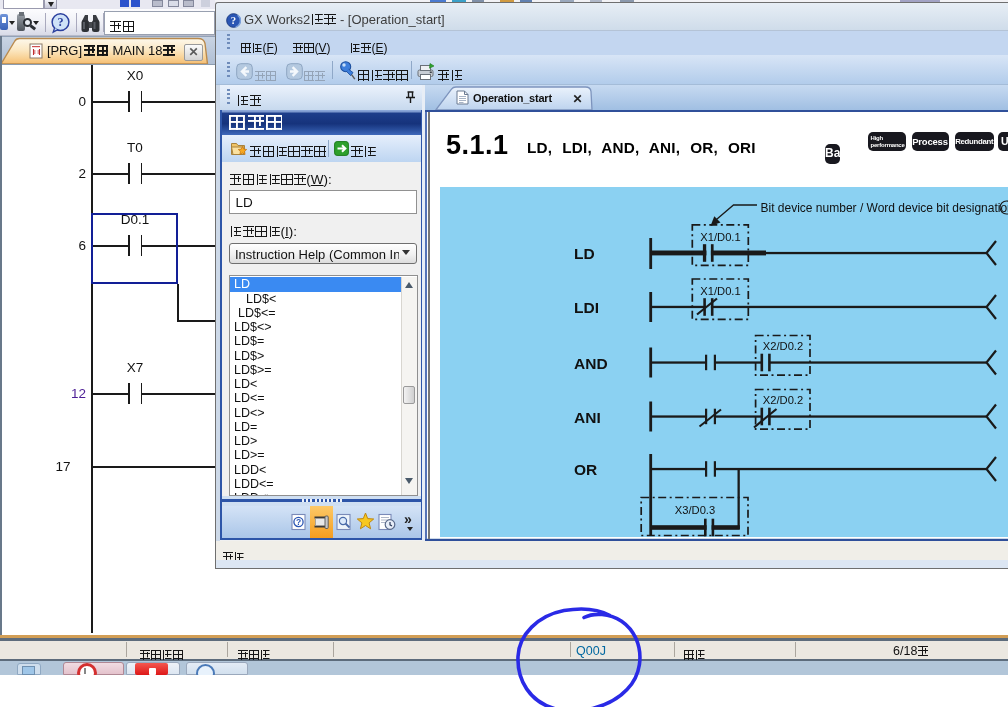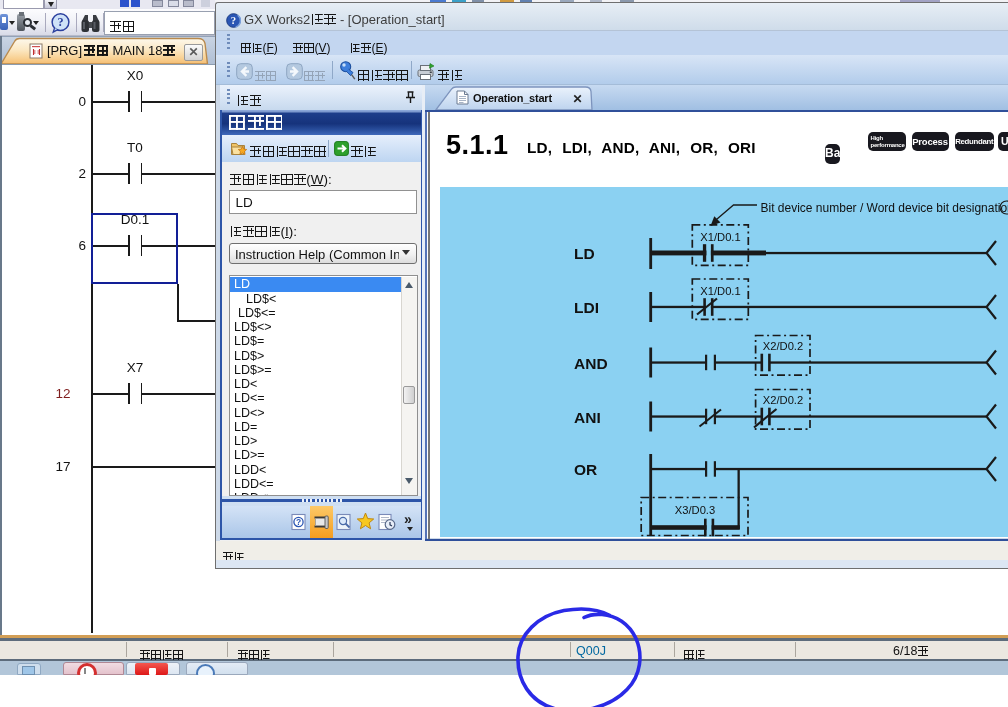--- a/index.html
+++ b/index.html
@@ -130,21 +130,21 @@
 <div class="ln" style="left:140.5px;top:382.8px;width:1.9px;height:21.5px"></div>
 
 <div class="a" style="left:105px;top:68px;width:60px;text-align:center;font-size:13.5px;color:#111">X0</div>
 <div class="a" style="left:105px;top:140px;width:60px;text-align:center;font-size:13.5px;color:#111">T0</div>
 <div class="a" style="left:105px;top:212px;width:60px;text-align:center;font-size:13.5px;color:#111">D0.1</div>
 <div class="a" style="left:105px;top:360px;width:60px;text-align:center;font-size:13.5px;color:#111">X7</div>
 
 <div class="a" style="left:40px;top:94px;width:46px;text-align:right;font-size:13.5px;color:#111">0</div>
 <div class="a" style="left:40px;top:166px;width:46px;text-align:right;font-size:13.5px;color:#111">2</div>
 <div class="a" style="left:40px;top:238px;width:46px;text-align:right;font-size:13.5px;color:#111">6</div>
-<div class="a" style="left:40px;top:386px;width:46px;text-align:center;font-size:13.5px;color:#7f1d1d">12</div>
+<div class="a" style="left:40px;top:386px;width:46px;text-align:right;font-size:13.5px;color:#4c1d95">12</div>
 <div class="a" style="left:40px;top:459px;width:46px;text-align:center;font-size:13.5px;color:#111">17</div>
 
 <div class="a" style="left:91px;top:212.5px;width:86.5px;height:71.5px;border:2px solid #121f96"></div>
 
 <div class="ln" style="left:176.5px;top:283.5px;width:2px;height:37.5px"></div>
 <div class="ln" style="left:176.5px;top:319.5px;width:38.5px;height:2px"></div>
 
 <div class="a" style="left:0;top:635px;width:1008px;height:3px;background:#d29e55"></div>
 <div class="a" style="left:0;top:638px;width:1008px;height:2.5px;background:#5d6c7c"></div>
 <div class="a" style="left:0;top:640.5px;width:1008px;height:18.5px;background:#ebe8e1"></div>

